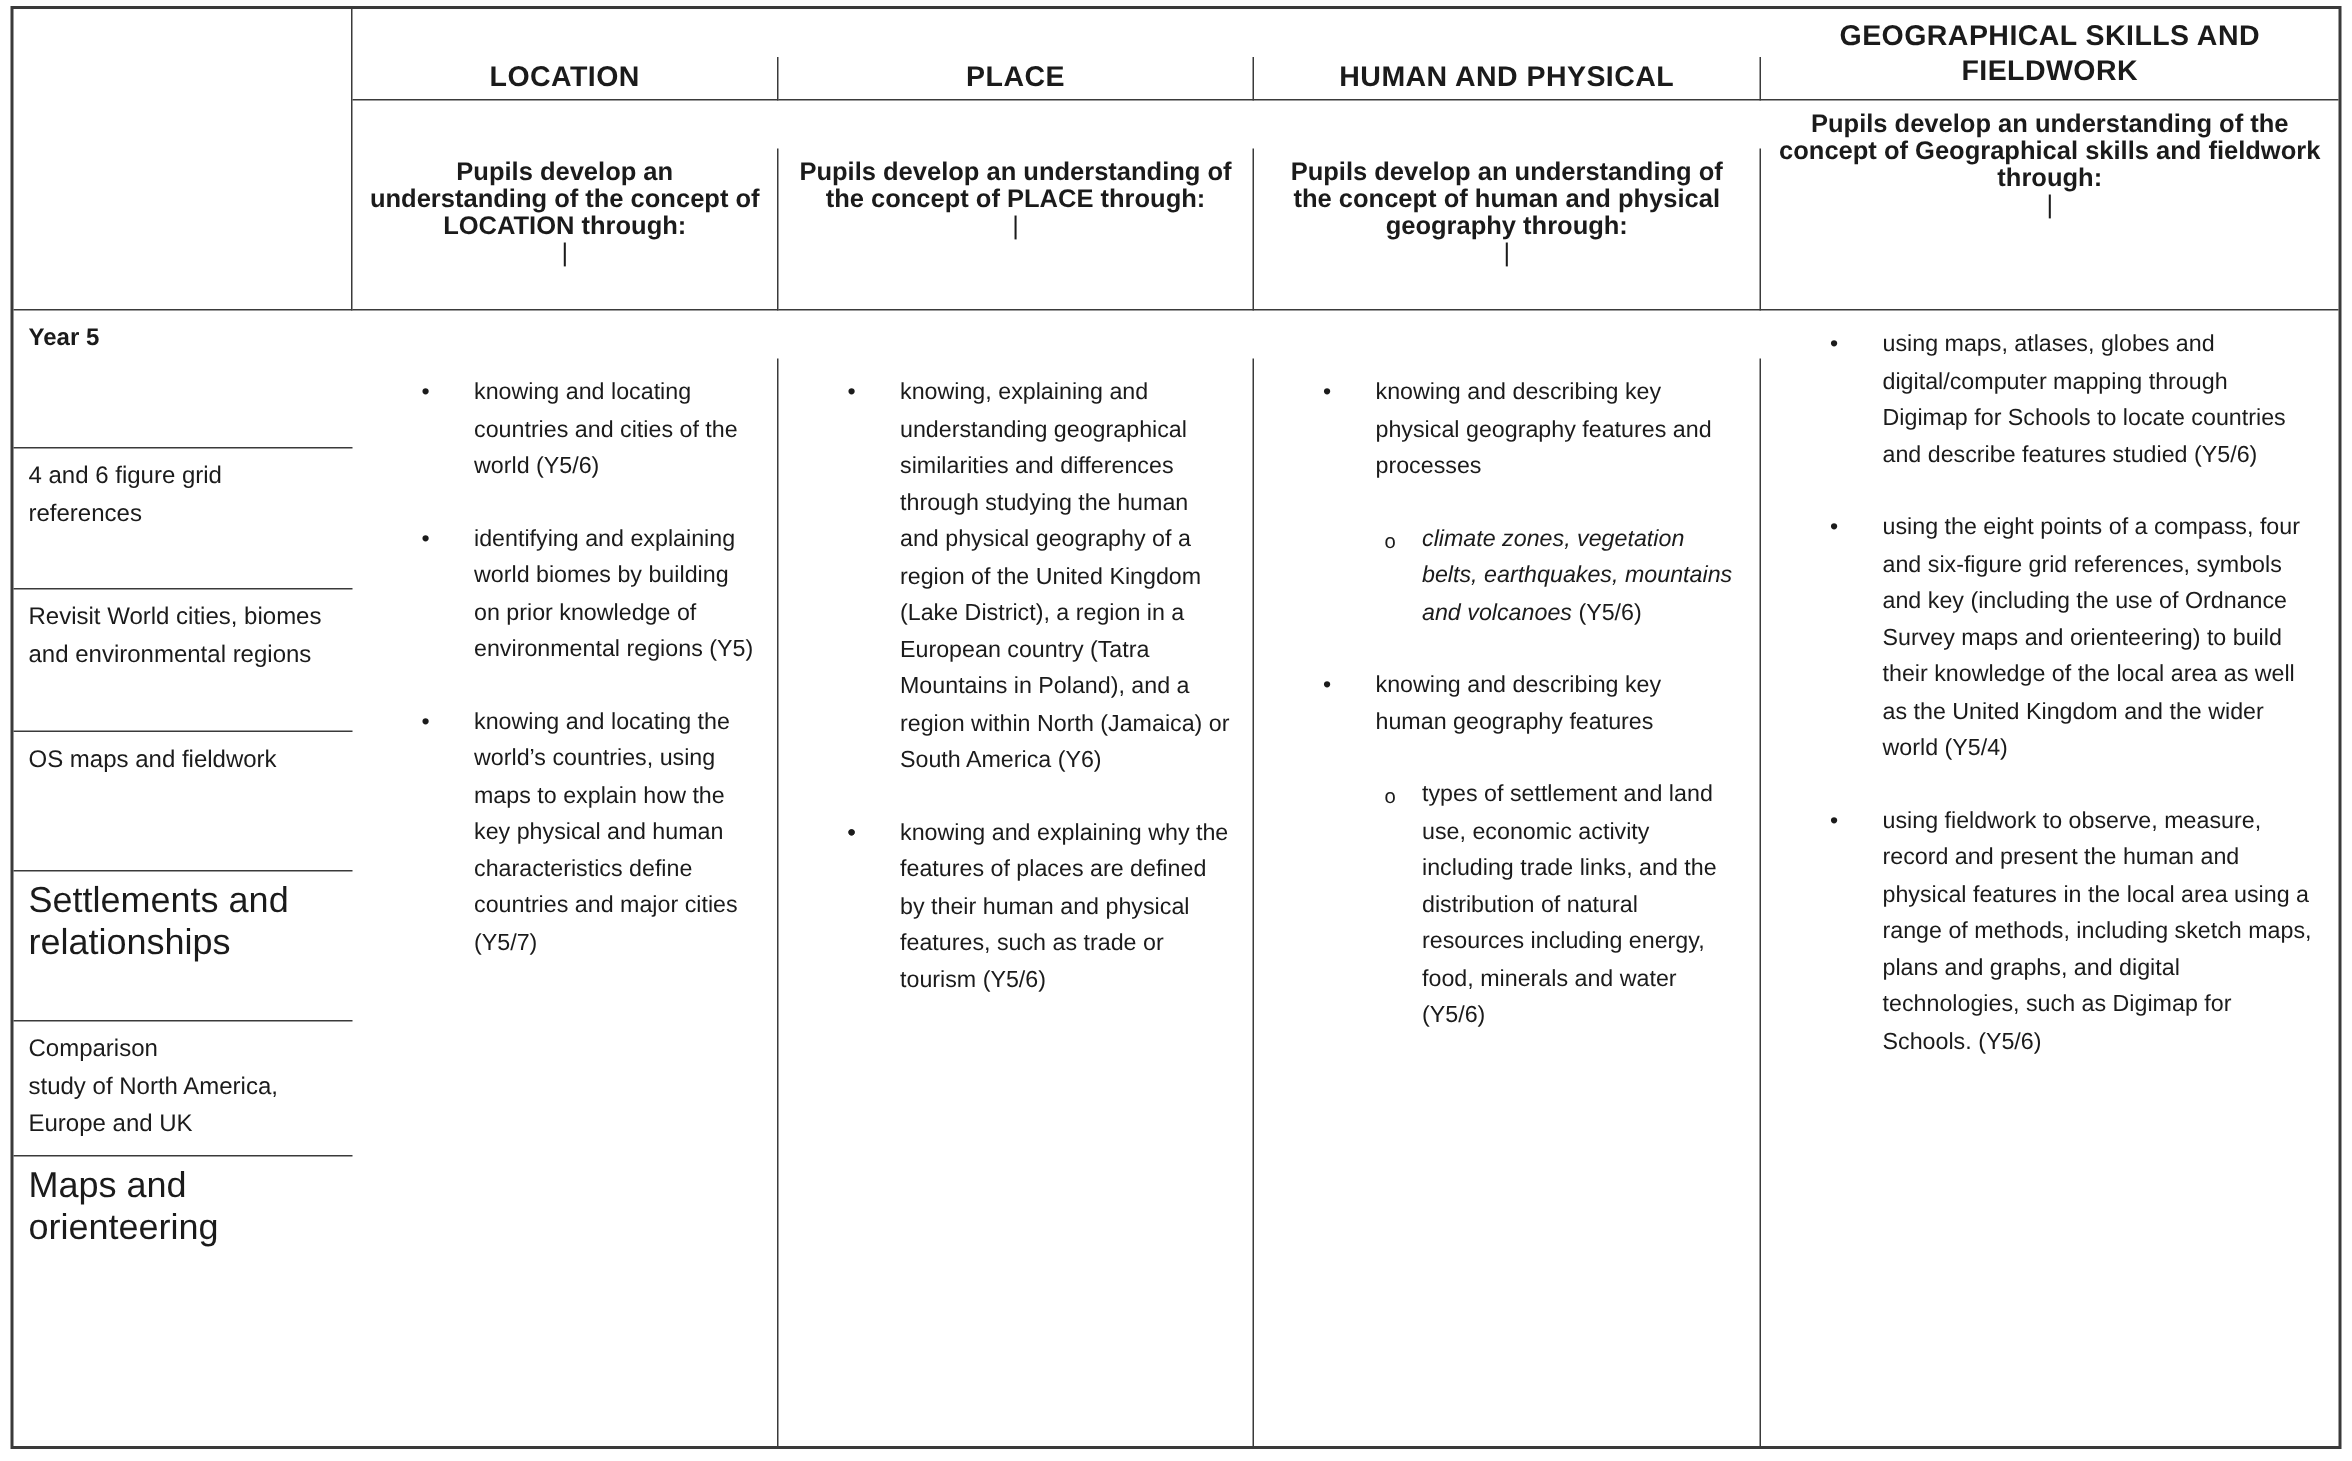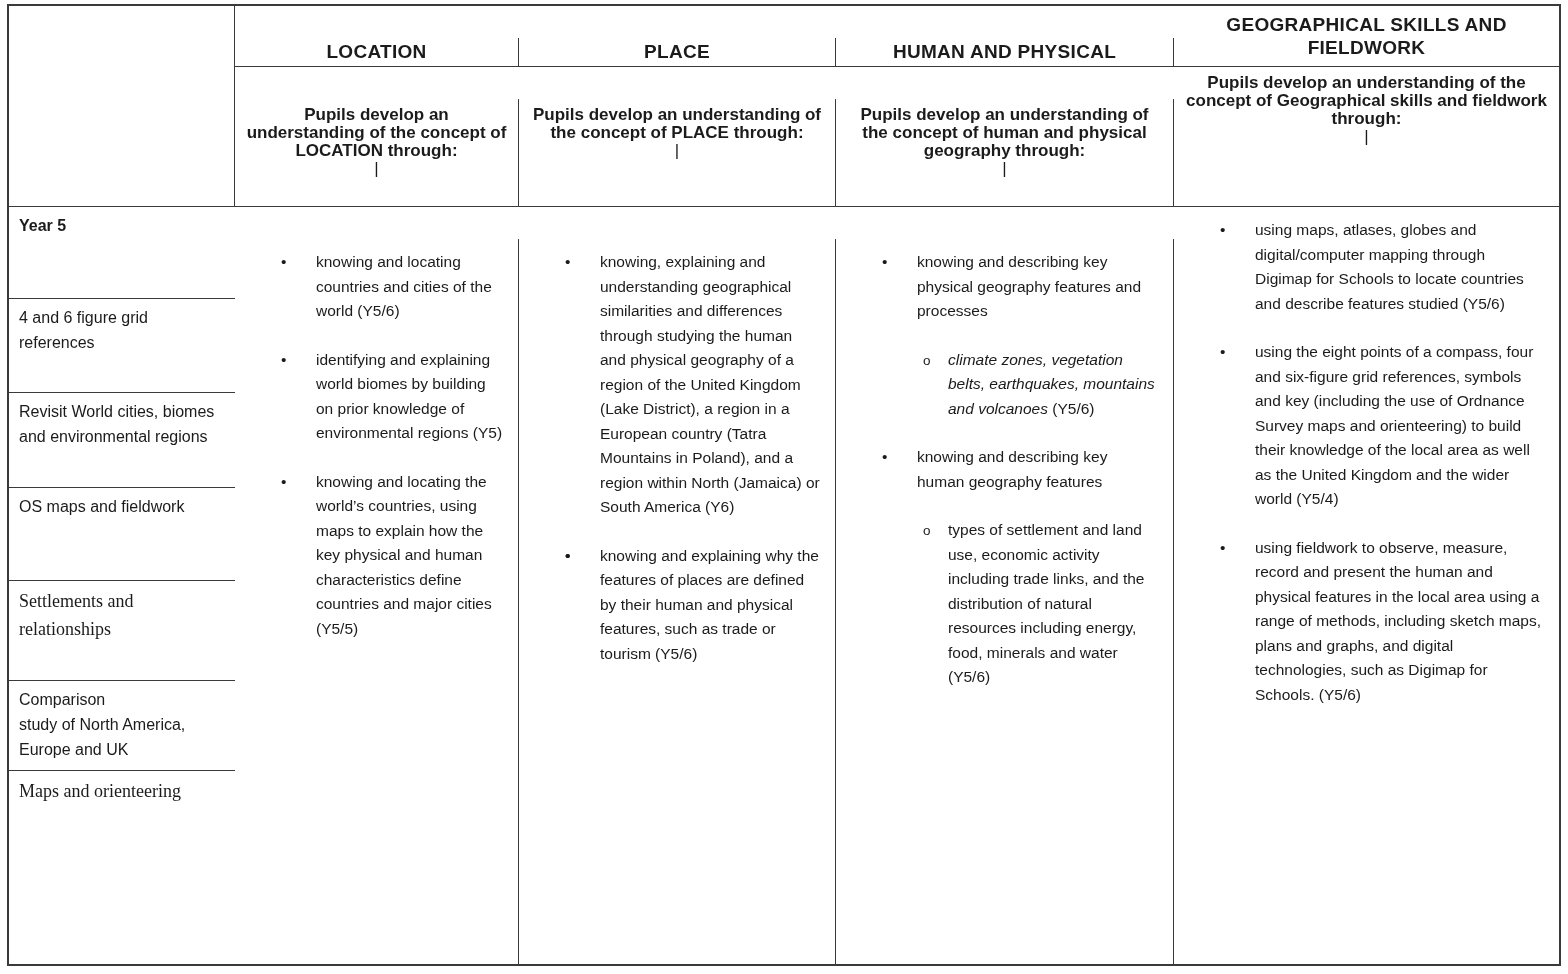--- a/index.html
+++ b/index.html
@@ -17,21 +17,21 @@
   .title{grid-row:1;display:flex;align-items:center;justify-content:center;text-align:center;
     font-size:19px;font-weight:600;letter-spacing:.3px;line-height:1.22;padding:2px 10px;}
   .desc{grid-row:2;text-align:center;font-size:17px;font-weight:600;line-height:18px;padding:7px 10px 0;}
   .cursor{display:block;font-weight:400;}
   .colbody{grid-row:3;padding-top:11px;}
   .sidebar{grid-column:1;grid-row:3;display:grid;
     grid-template-rows:92px 94px 95px 93px 100px 90px 100px 93px;}
   .srow{box-sizing:border-box;border-bottom:1.5px solid #3a3a3a;padding:6px 12px 6px 10px;
     display:flex;flex-direction:row;justify-content:space-between;font-size:16px;line-height:25px;}
   .srow:last-child{border-bottom:none;}
-  .srow.large{font-size:18px;line-height:28px;font-family:Liberation Serif, serif;}
+  .srow.large{font-size:24px;line-height:28px;}
   .shead{font-weight:600;}
   .slabel{white-space:pre-line;}
   .li{position:relative;padding:0 14px 0 81px;margin-bottom:24px;font-size:15.5px;line-height:24.5px;}
   .li .marker{position:absolute;left:46px;top:0;}
   .li.lvl2{padding-left:112px;}
   .li.lvl2 .marker{left:87px;top:1px;font-size:13.5px;}
   .it{font-style:italic;}
 </style>
 </head>
 <body>
@@ -91,21 +91,21 @@
 study of North America, Europe and UK</div>
       </div>
       <div class="srow large">
         <div class="slabel">Maps and orienteering</div>
       </div>
     </div>
 
   <div class="cell colbody c2 vline">
       <div class="li lvl1"><span class="marker">•</span><span class="txt">knowing and locating countries and cities of the world (Y5/6)</span></div>
       <div class="li lvl1"><span class="marker">•</span><span class="txt">identifying and explaining world biomes by building on prior knowledge of environmental regions (Y5)</span></div>
-      <div class="li lvl1"><span class="marker">•</span><span class="txt">knowing and locating the world’s countries, using maps to explain how the key physical and human characteristics define countries and major cities (Y5/5)</span></div>
+      <div class="li lvl1"><span class="marker">•</span><span class="txt">knowing and locating the world’s countries, using maps to explain how the key physical and human characteristics define countries and major cities (Y5/7)</span></div>
     </div>
   <div class="cell colbody c3 vline">
       <div class="li lvl1"><span class="marker">•</span><span class="txt">knowing, explaining and understanding geographical similarities and differences through studying the human and physical geography of a region of the United Kingdom (Lake District), a region in a European country (Tatra Mountains in Poland), and a region within North (Jamaica) or South America (Y6)</span></div>
       <div class="li lvl1"><span class="marker">•</span></div>
       <div class="li lvl1"><span class="marker">•</span><span class="txt">knowing and explaining why the features of places are defined by their human and physical features, such as trade or tourism (Y5/6)</span></div>
     </div>
   <div class="cell colbody c4 vline">
       <div class="li lvl1"><span class="marker">•</span><span class="txt">knowing and describing key physical geography features and processes</span></div>
       <div class="li lvl2"><span class="marker">o</span><span class="txt it">climate zones, vegetation belts, earthquakes, mountains and volcanoes</span><span> (Y5/6)</span></div>
       <div class="li lvl1"><span class="marker">•</span><span class="txt">knowing and describing key human geography features</span></div>

